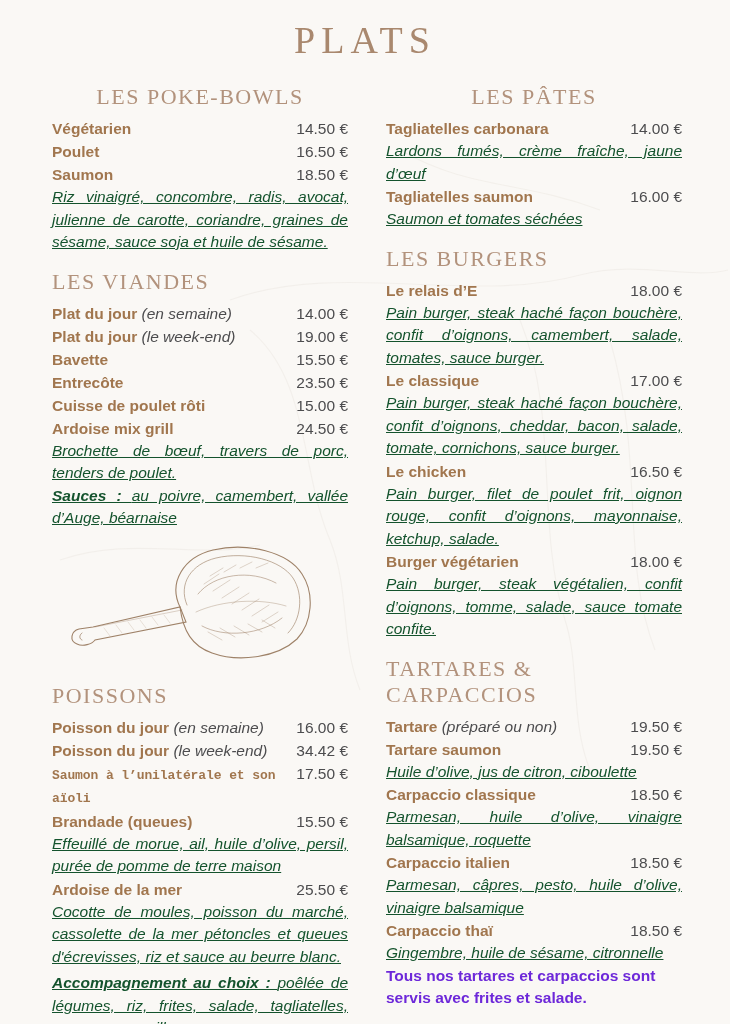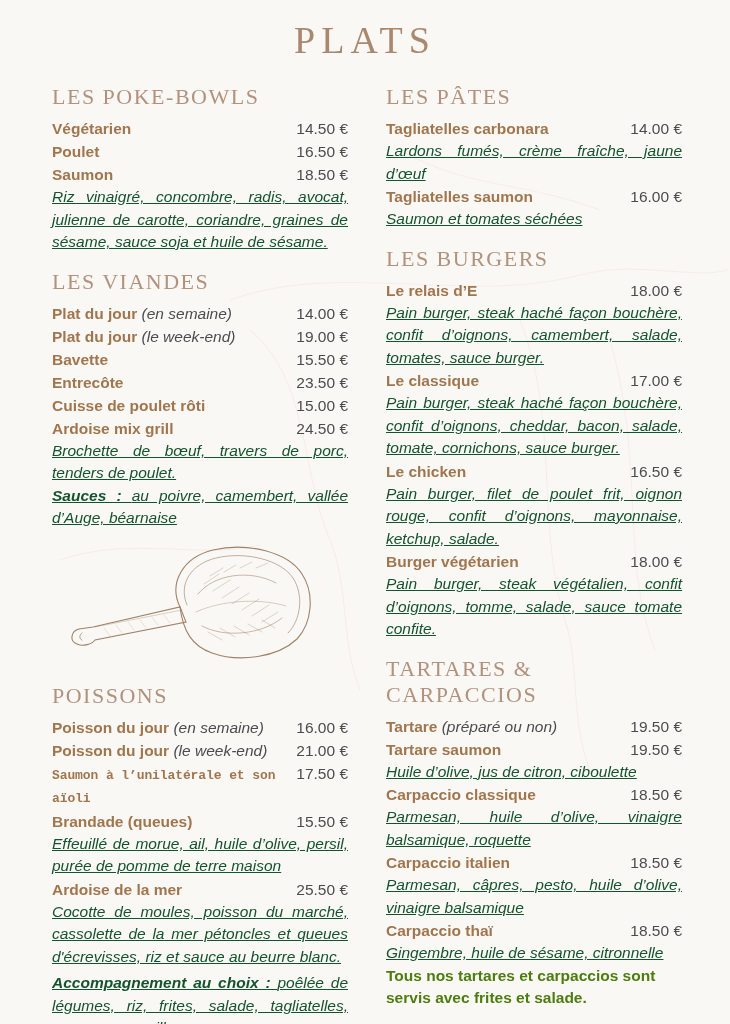--- a/index.html
+++ b/index.html
@@ -25,32 +25,32 @@
   .menu { display:flex; gap:38px; padding:0 48px 0 52px; position:relative; z-index:1; }
   .col { flex:1; min-width:0; }
   .menu-section .section-heading {
     font-family:"Liberation Serif", serif;
     font-weight:400;
     font-size:22px;
     letter-spacing:1.5px;
     color:#b2927c;
     margin:15px 0 7px;
   }
-  .menu-section:first-child .section-heading { margin-top:0; }
+  .menu-section:first-child .section-heading { margin-top:0;text-align:center; }
   .item-row { display:flex; align-items:baseline; gap:4px; line-height:23px;justify-content:flex-end; }
   .item-name { flex:1 1 auto; font-weight:700; color:#a1764e; font-size:15.5px; }
   .item-name.long { font-size:13px; letter-spacing:-0.1px;font-family:Liberation Mono, monospace; }
   .item-suffix { font-weight:400; font-style:italic; color:#4c4c4e; }
   .item-price { white-space:nowrap; font-size:15.5px; color:#4c4c4e; }
   .desc {
     font-style:italic; font-size:15.5px; line-height:22.5px;
     text-align:justify; color:#14532d;text-decoration:underline;
   }
   .note-lead { font-weight:700; }
-  .bold-note { font-weight:700; font-size:15.5px; line-height:22.5px; color:#4d7c0f; }
+  .bold-note { font-weight:700; font-size:15.5px; line-height:22.5px; color:#6d28d9; }
   .gap { margin-top:4px; }
   .art-wrap { margin:6px 0 0 12px; }
 </style>
 </head>
 <body>
 
 <svg class="bg-texture" width="730" height="1024" viewBox="0 0 730 1024">
   <g fill="none" stroke="#9b8a77" stroke-width="1.2" opacity="0.07">
     <path d="M230,300 C340,260 470,305 580,275 C640,260 690,280 728,270"></path>
     <path d="M250,330 C310,380 300,470 330,540 C350,590 340,640 360,690"></path>
@@ -133,21 +133,21 @@
 </div>
       </section>
       <section class="menu-section">
         <h2 class="section-heading">POISSONS</h2>
         <div class="item-row">
           <span class="item-name">Poisson du jour<span class="item-suffix"> (en semaine)</span></span>
           <span class="item-price">16.00 €</span>
         </div>
         <div class="item-row">
           <span class="item-name">Poisson du jour<span class="item-suffix"> (le week-end)</span></span>
-          <span class="item-price">21.00 €</span>
+          <span class="item-price">34.42 €</span>
         </div>
         <div class="item-row">
           <span class="item-name long">Saumon à l’unilatérale et son aïoli</span>
           <span class="item-price">17.50 €</span>
         </div>
         <div class="item-row">
           <span class="item-name">Brandade (queues)</span>
           <span class="item-price">15.50 €</span>
         </div>
         <p class="desc">Effeuillé de morue, ail, huile d’olive, persil, purée de pomme de terre maison</p>

